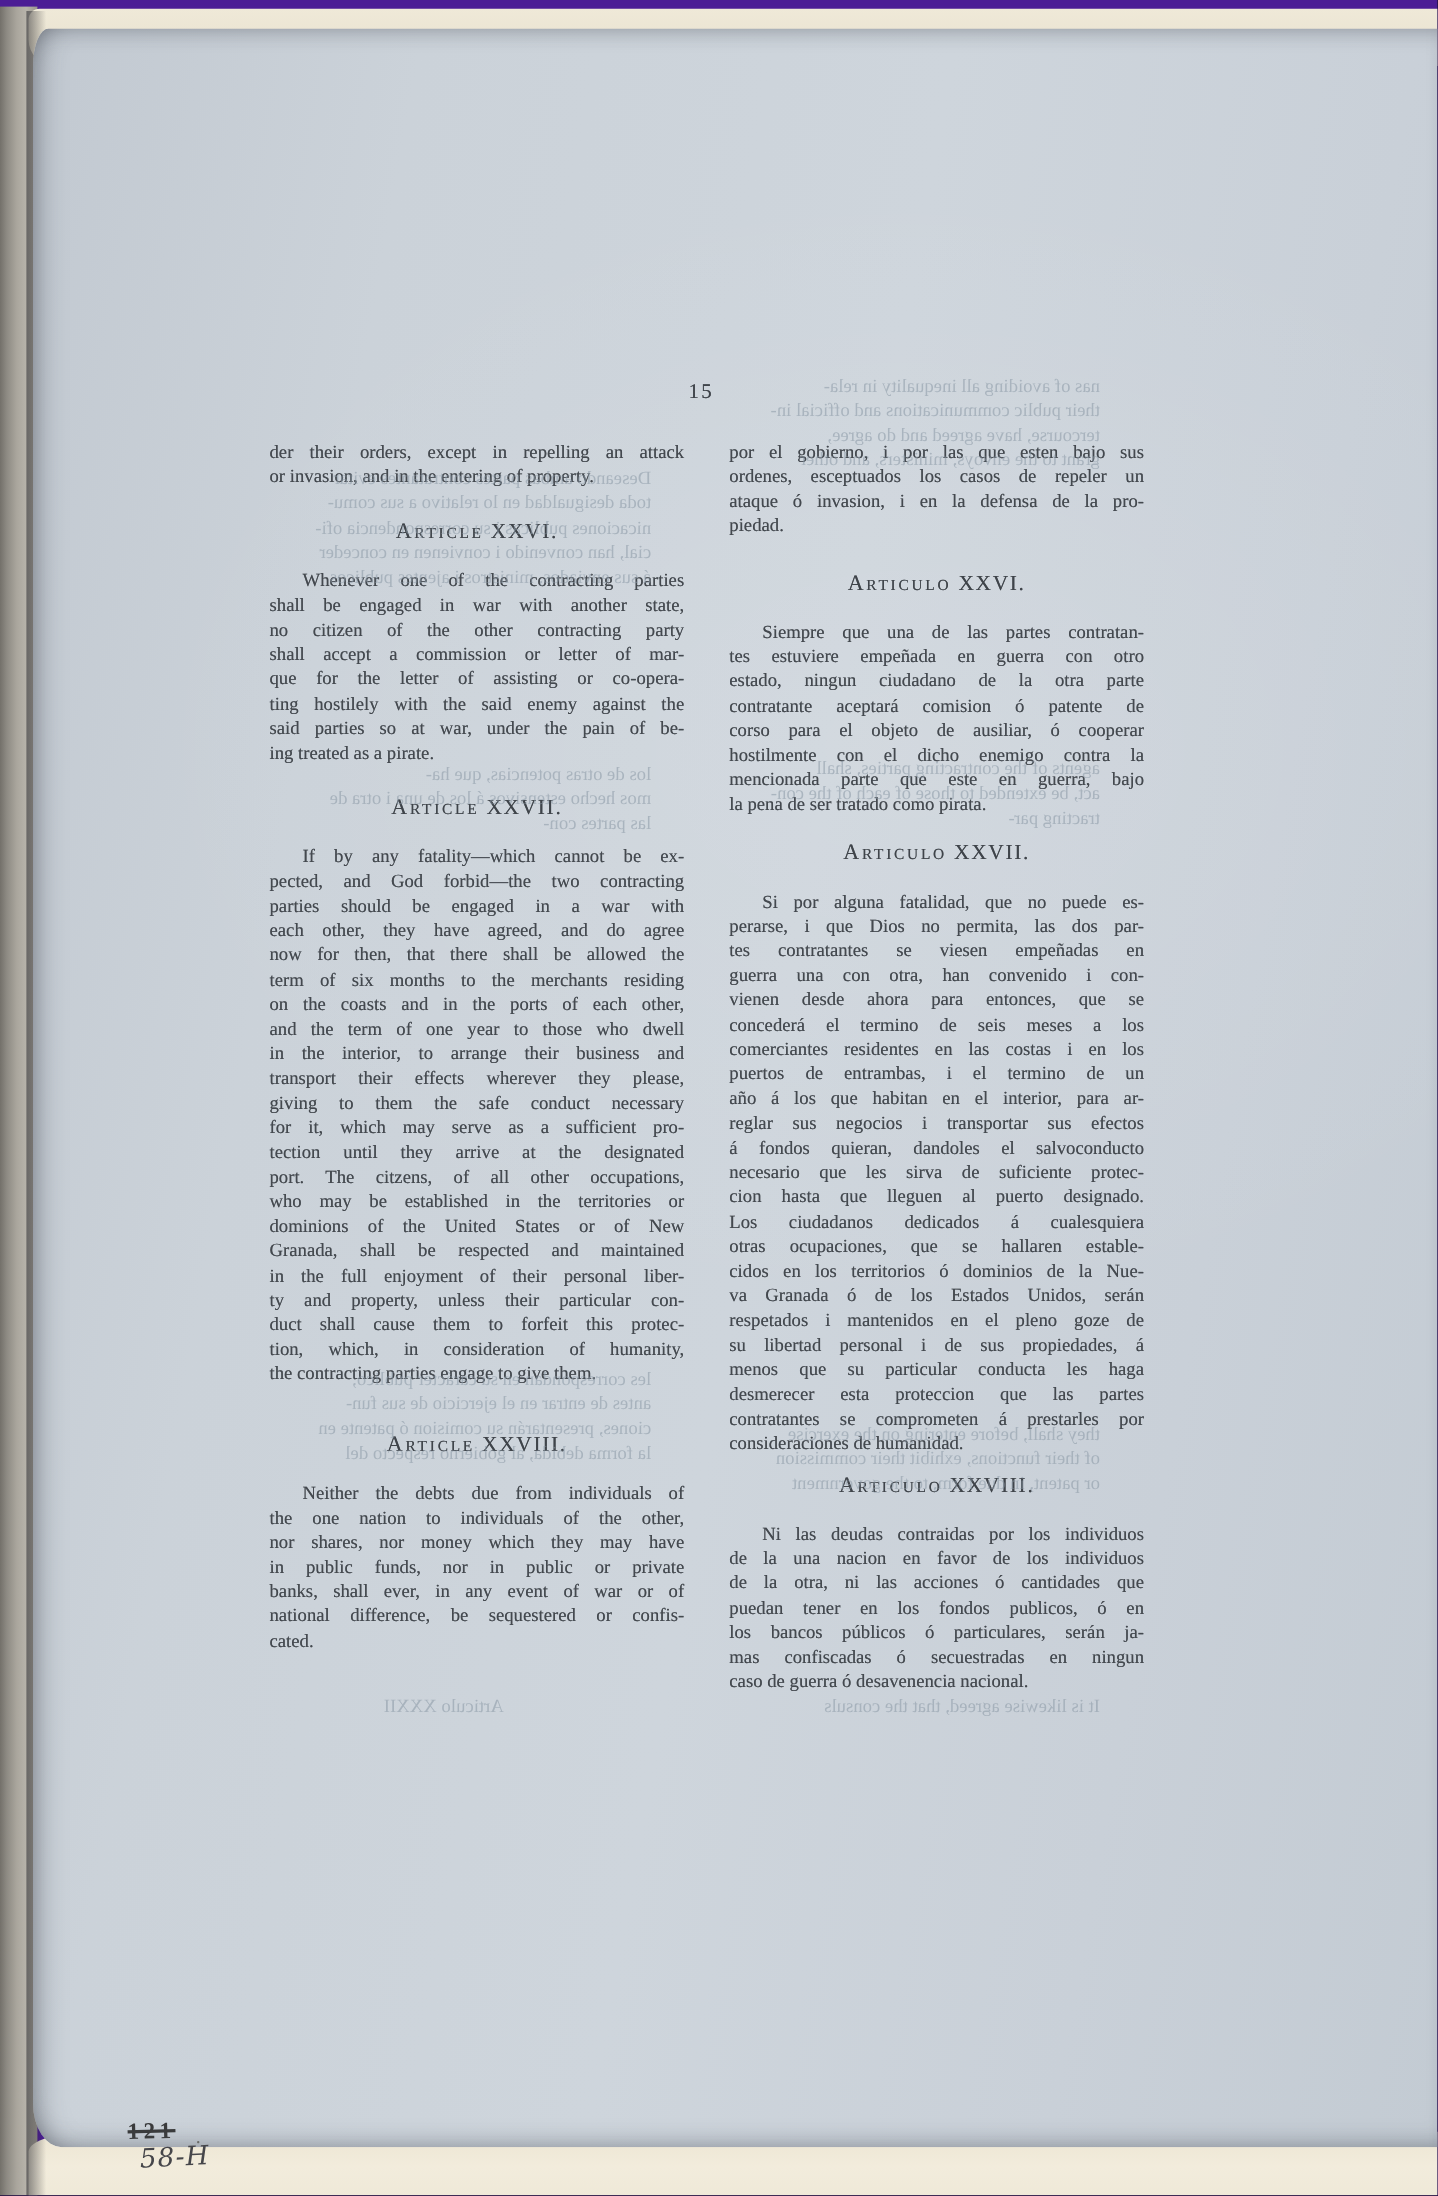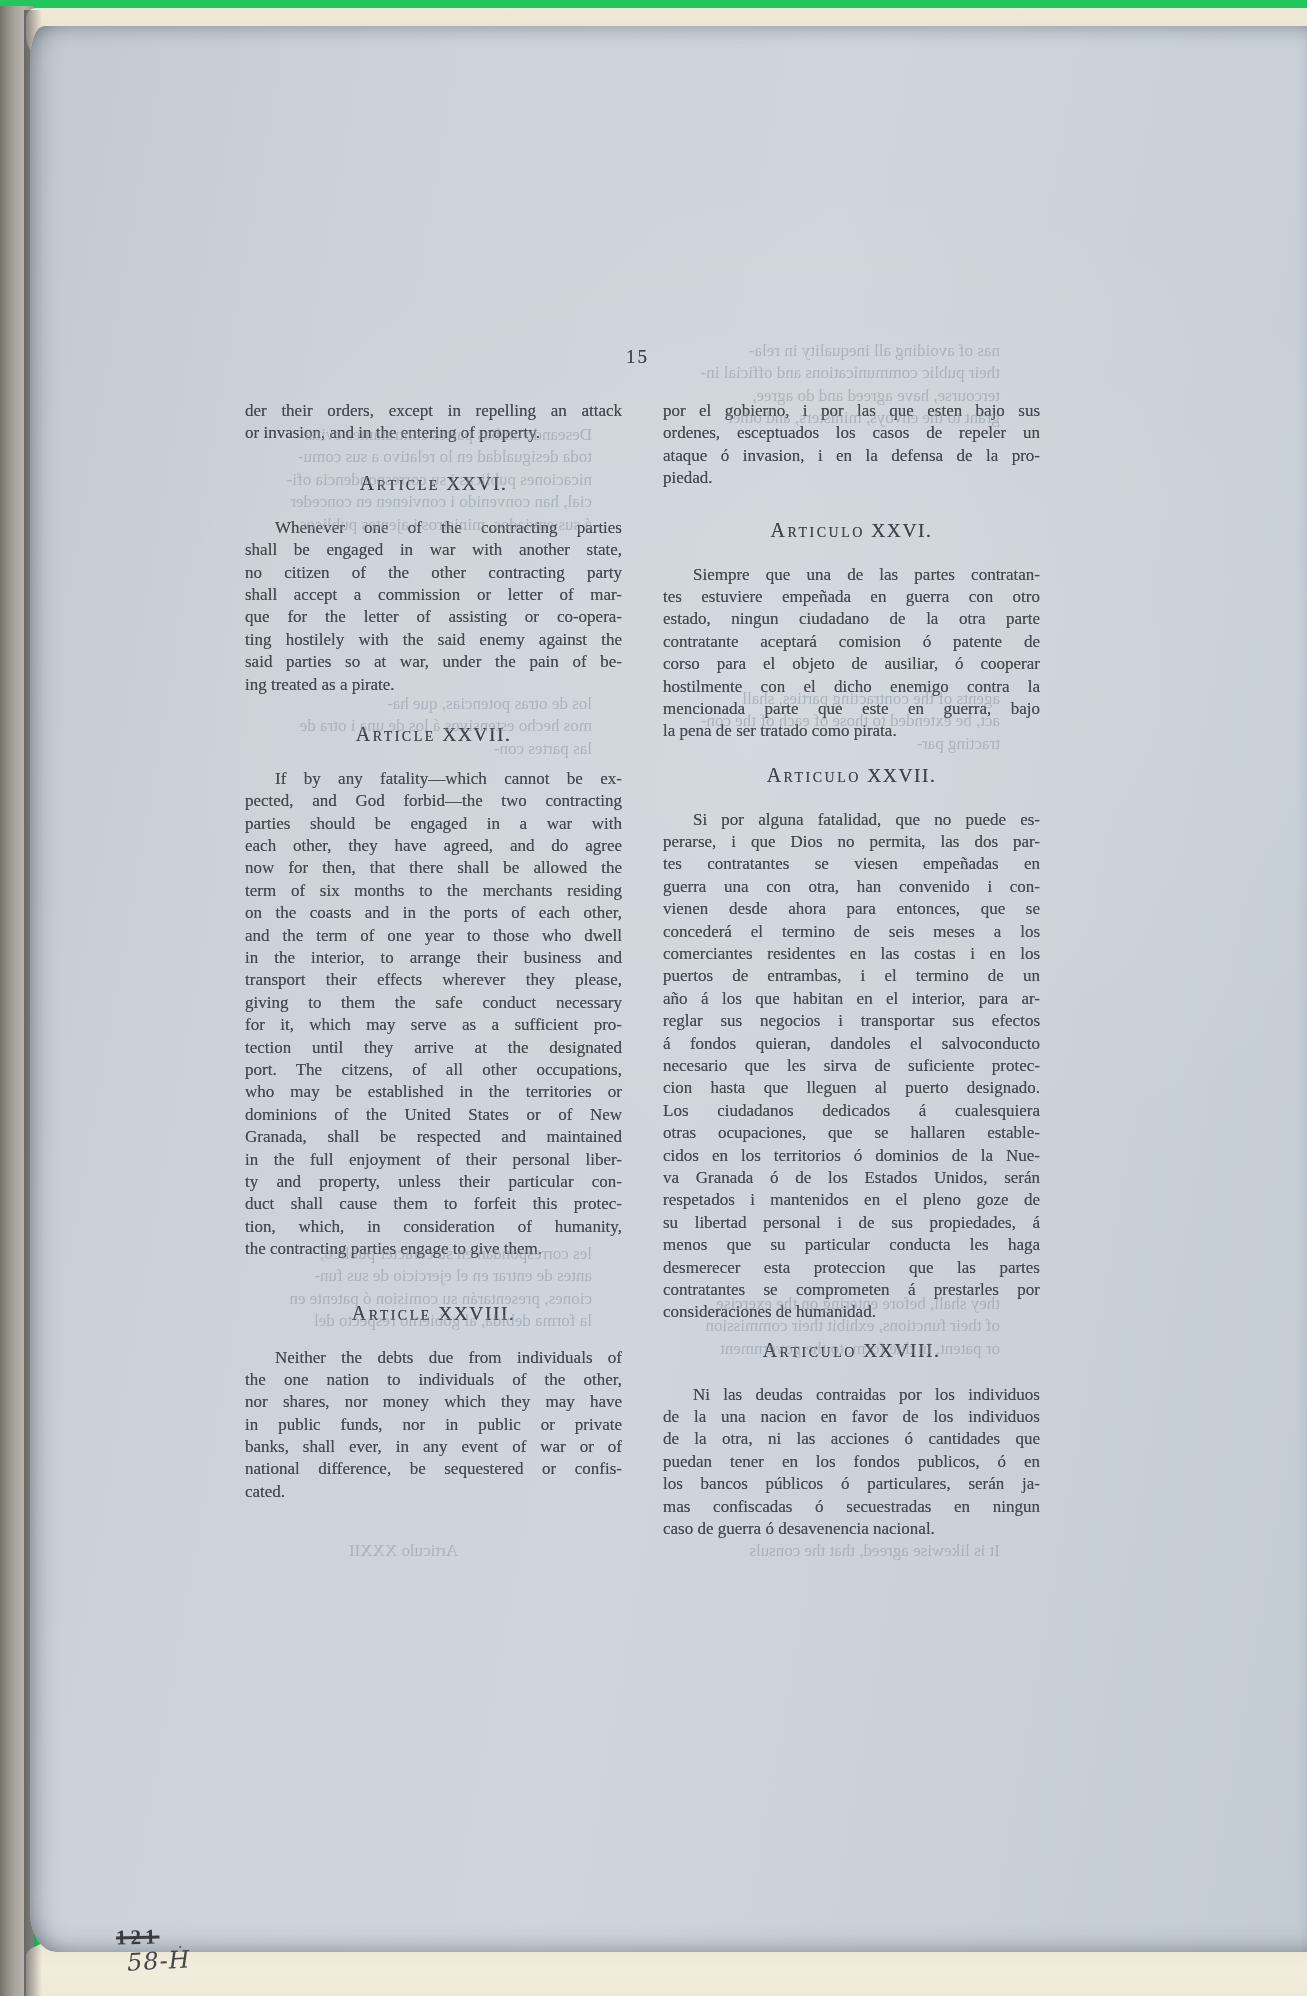--- a/index.html
+++ b/index.html
@@ -1,18 +1,18 @@
 <!DOCTYPE html>
 <html><head>
 <meta charset="utf-8">
 <style>
   html,body{margin:0;padding:0;background:#0b0b0b;}
   .scan{
     position:relative;width:1307px;height:1996px;overflow:hidden;
-    background:#22c55e;
+    background:#4c1d95;
     font-family:"Liberation Serif","DejaVu Serif",serif;
   }
   
   .edge-left{
     position:absolute;left:0;top:6px;width:34px;height:1990px;
     background:linear-gradient(90deg,#73706a 0%,#8d8a83 18%,#aaa69d 45%,#b7b3aa 70%,#9b978e 100%);
   }
   .edge-left-shadow{
     position:absolute;left:24px;top:10px;width:18px;height:1986px;
     background:linear-gradient(90deg,rgba(40,40,45,.55),rgba(40,40,45,0));

